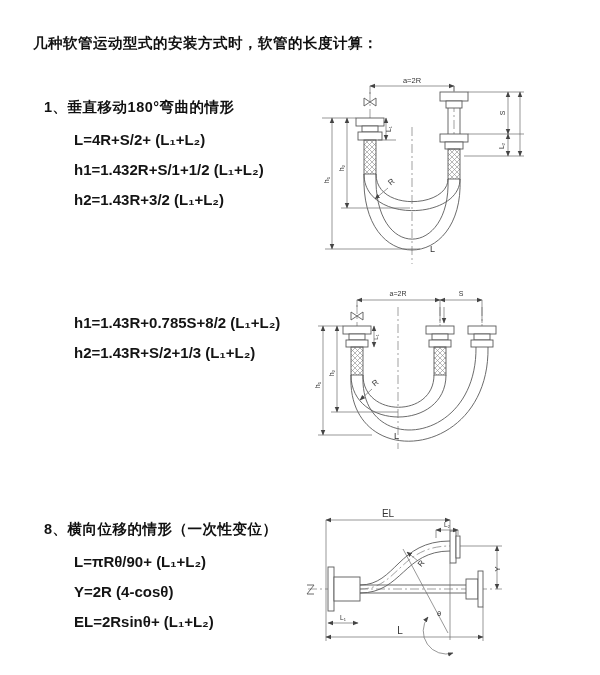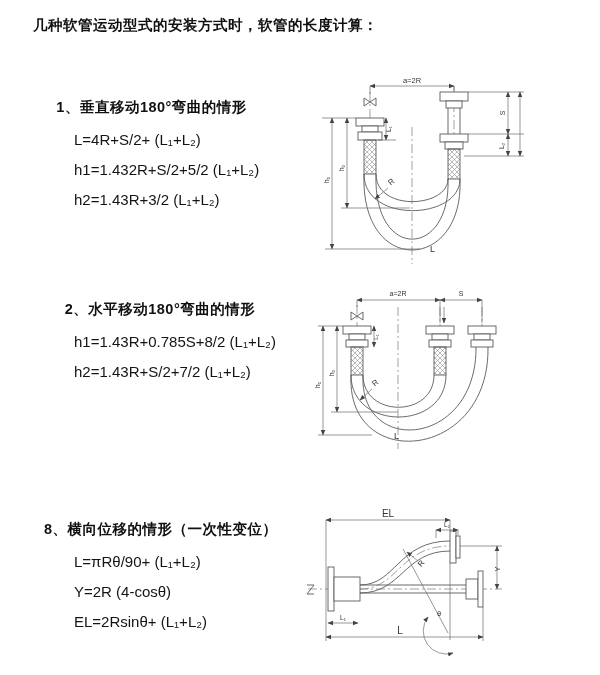--- a/index.html
+++ b/index.html
@@ -1,51 +1,50 @@
 <!DOCTYPE html>
 <html><head>
 <meta charset="utf-8">
 <style>
   html,body{margin:0;padding:0;}
   body{
     width:600px;height:675px;background:#ffffff;position:relative;overflow:hidden;
     font-family:"Liberation Sans",sans-serif;color:#111;
   }
-  .page-title{position:absolute;left:33px;top:16px;font-size:14.5px;font-weight:bold;letter-spacing:.5px;}
+  .page-title{position:absolute;left:33px;top:34px;font-size:14.5px;font-weight:bold;letter-spacing:.5px;}
   .section{position:absolute;left:44px;}
-  .section-heading{font-size:14.5px;font-weight:bold;letter-spacing:.5px;text-align:center;}
+  .section-heading{font-size:14.5px;font-weight:bold;letter-spacing:.5px;}
   .formula-list{margin:8px 0 0 30px;}
-  .formula{font-size:15px;line-height:30px;white-space:pre;color:#141414;}
+  .formula{font-size:15px;line-height:30px;white-space:pre;color:#141414;font-weight:bold;}
   .diagram{position:absolute;}
   svg{display:block;}
   svg text{font-family:"Liberation Sans",sans-serif;fill:#333;}
   .solid{stroke:#5a5a5a;stroke-width:.9;fill:none;}
   .fit{stroke:#5a5a5a;stroke-width:.9;fill:#ffffff;}
   .dim{stroke:#6b6b6b;stroke-width:.7;fill:none;}
   .cl{stroke:#7a7a7a;stroke-width:.7;fill:none;stroke-dasharray:9 3 2 3;}
 </style>
 </head>
 <body>
 
 <div class="page-title">几种软管运动型式的安装方式时，软管的长度计算：</div>
 
 <div class="section" style="top:98px;">
   <div class="section-heading">1、垂直移动180°弯曲的情形</div>
   <div class="formula-list">
     <div class="formula">L=4R+S/2+ (L₁+L₂)</div>
-    <div class="formula">h1=1.432R+S/2+5/2 (L₁+L₂)</div>
+    <div class="formula">h1=1.432R+S/1+1/2 (L₁+L₂)</div>
     <div class="formula">h2=1.43R+3/2 (L₁+L₂)</div>
   </div>
 </div>
 
 <div class="section" style="top:300px;">
-  <div class="section-heading">2、水平移动180°弯曲的情形</div>
   <div class="formula-list">
     <div class="formula">h1=1.43R+0.785S+8/2 (L₁+L₂)</div>
-    <div class="formula">h2=1.43R+S/2+7/2 (L₁+L₂)</div>
+    <div class="formula">h2=1.43R+S/2+1/3 (L₁+L₂)</div>
   </div>
 </div>
 
 <div class="section" style="top:520px;">
   <div class="section-heading">8、横向位移的情形（一次性变位）</div>
   <div class="formula-list">
     <div class="formula">L=πRθ/90+ (L₁+L₂)</div>
     <div class="formula">Y=2R (4-cosθ)</div>
     <div class="formula">EL=2Rsinθ+ (L₁+L₂)</div>
   </div>

